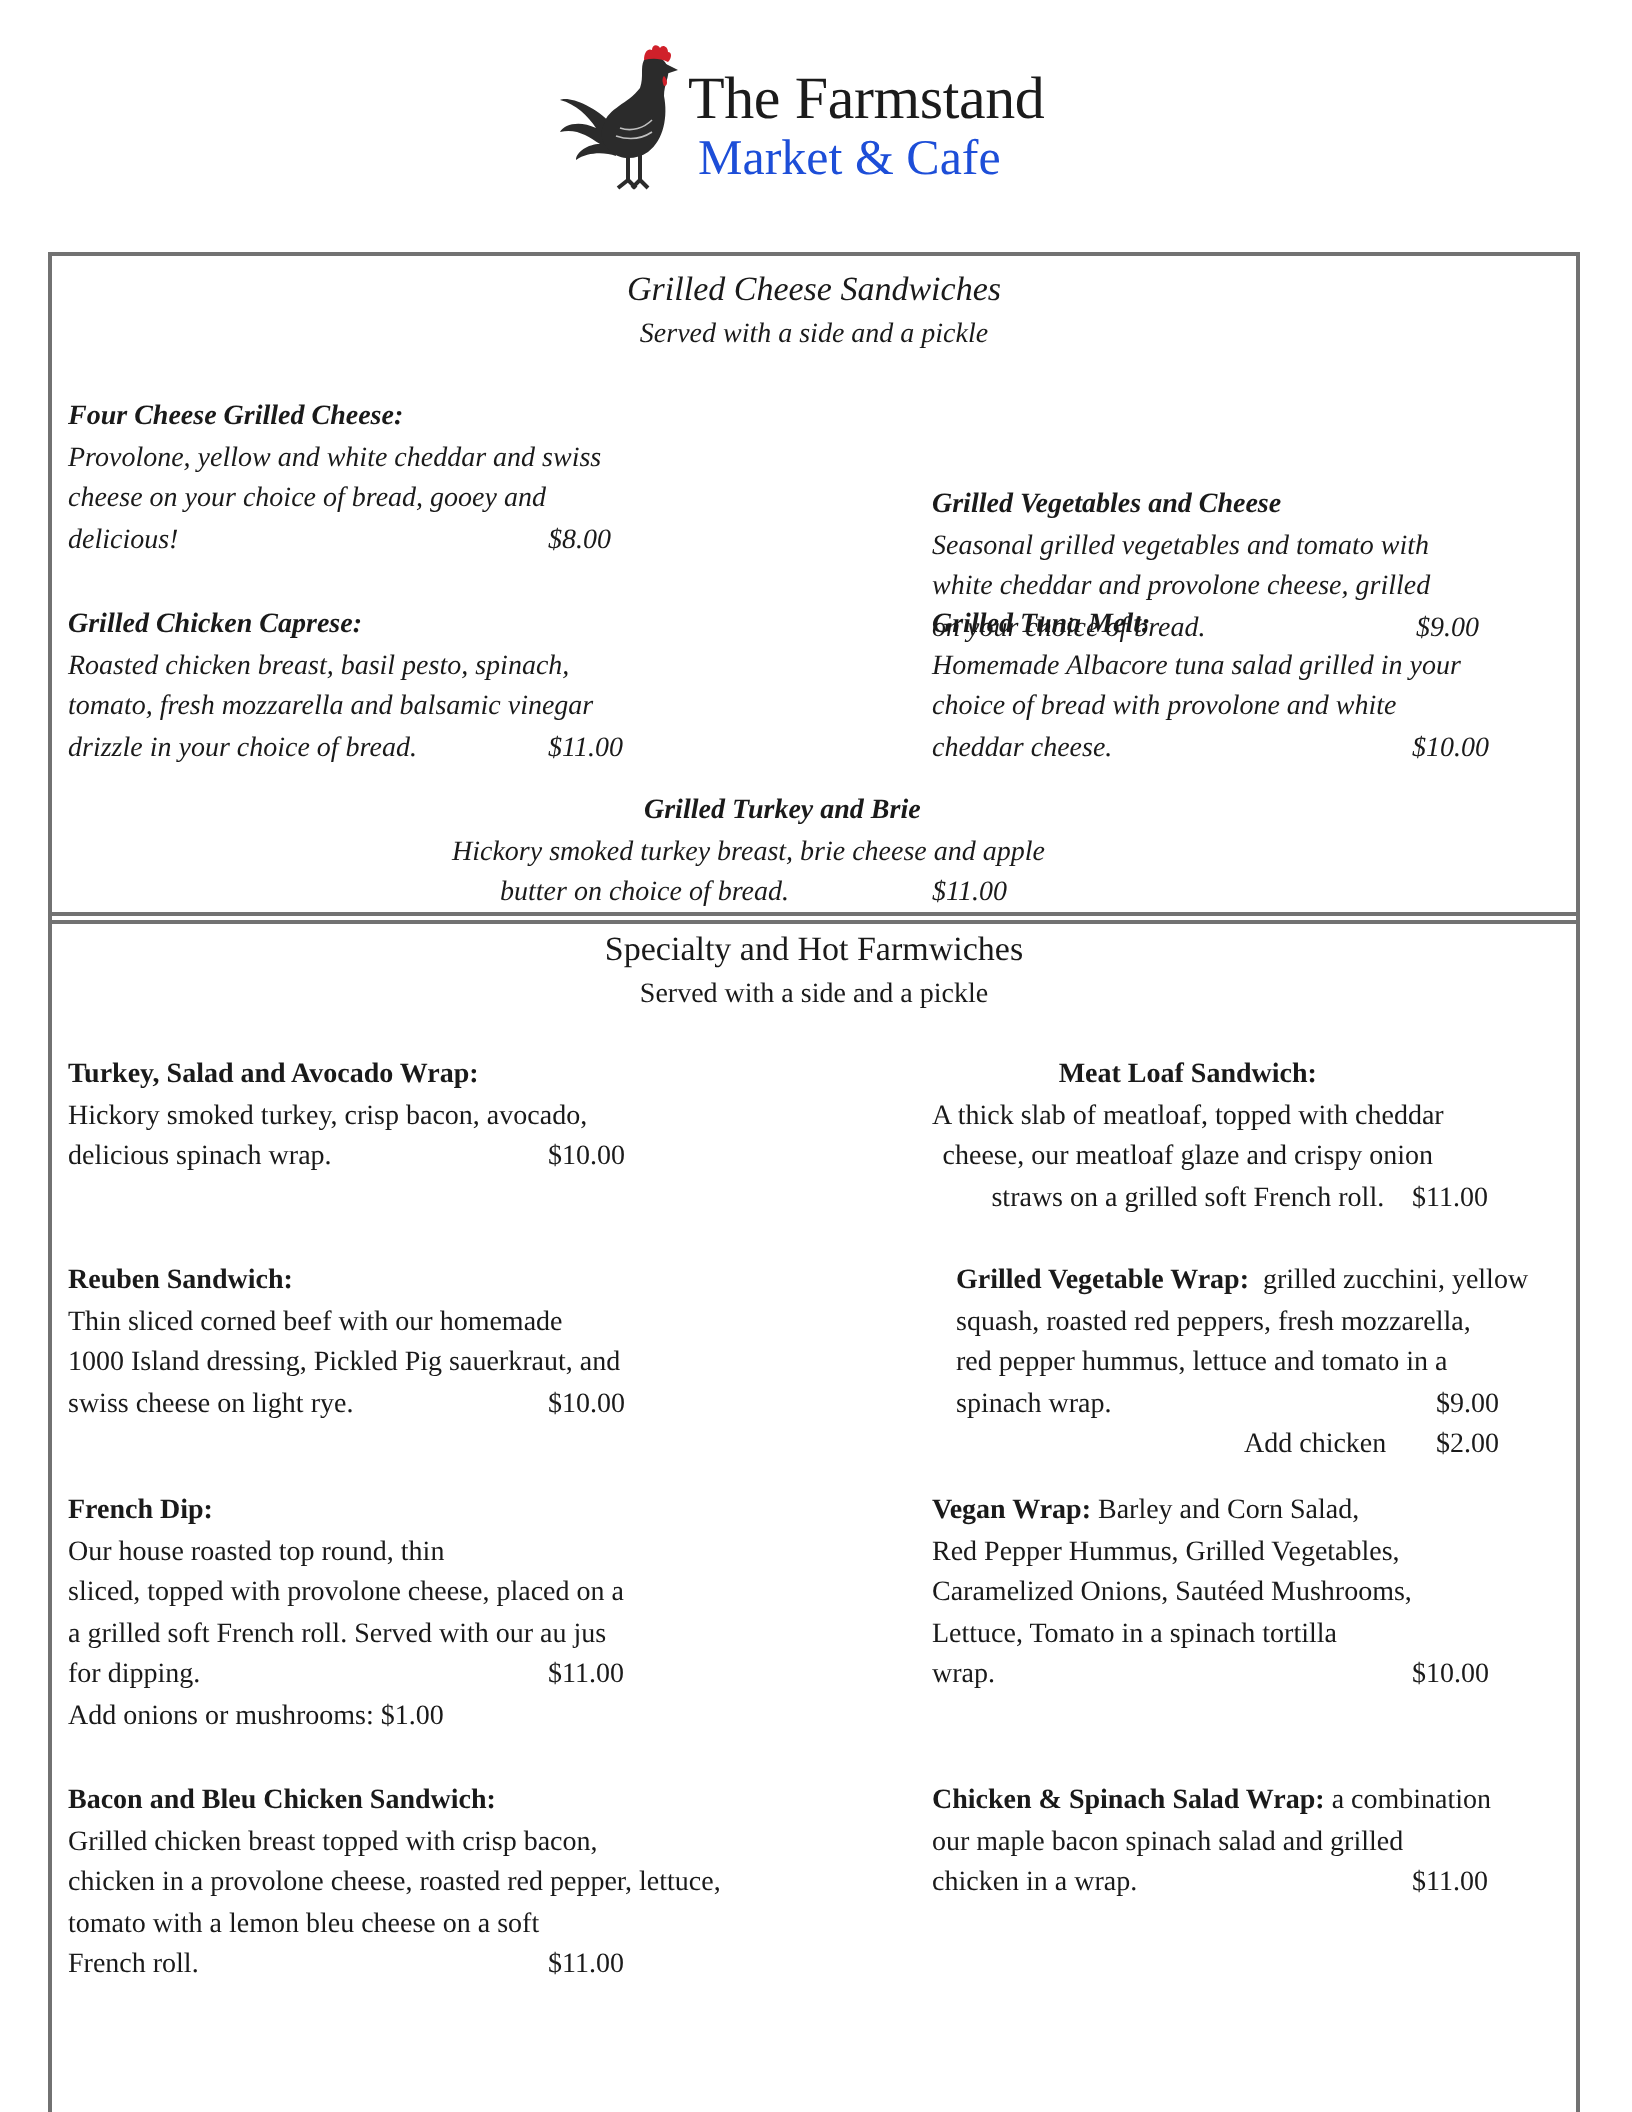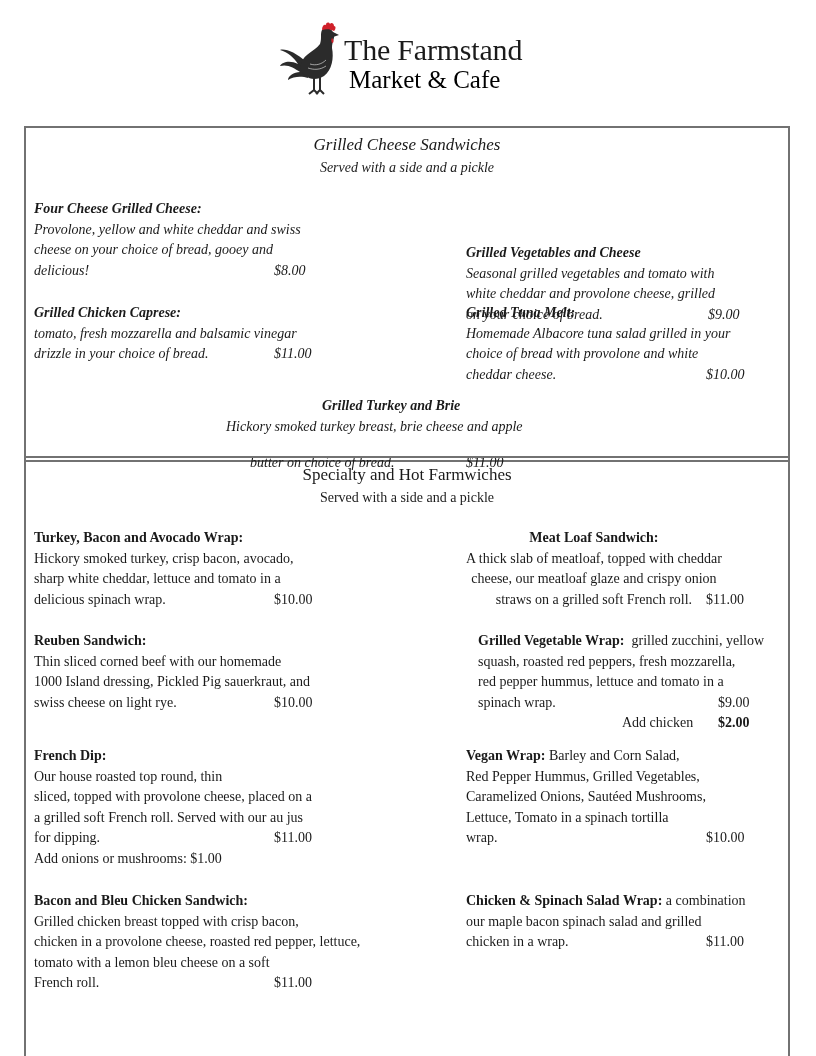--- a/index.html
+++ b/index.html
@@ -1,21 +1,21 @@
 <!DOCTYPE html>
 <html><head>
 <meta charset="utf-8">
 <style>
   html, body { margin: 0; padding: 0; background: #ffffff; }
   body { width: 816px; height: 1056px; position: relative; overflow: hidden;
          font-family: "Liberation Serif", "DejaVu Serif", serif; color: #1a1a1a; }
   .logo { position: absolute; left: 278px; top: 22px; width: 260px; height: 76px; }
   .logo svg { position: absolute; left: 0; top: 0; }
   .logo-line1 { position: absolute; left: 66px; top: 12px; font-size: 30px; line-height: 32px; color: #1b1b1b; white-space: nowrap; letter-spacing: -0.2px; }
-  .logo-line2 { position: absolute; left: 71px; top: 44px; font-size: 25px; line-height: 28px; color: #000000; white-space: nowrap; }
+  .logo-line2 { position: absolute; left: 71px; top: 44px; font-size: 25px; line-height: 28px; color: #1d4ed8; white-space: nowrap; }
 
   .box { position: absolute; left: 24px; width: 766px; border: 2px solid #727272; box-sizing: border-box; }
   #box1 { top: 126px; height: 336px; font-style: italic; }
   #box2 { top: 456px; height: 612px; }
 
   .sec-title { position: absolute; left: 0; right: 0; text-align: center; font-size: 17px; line-height: 20px; }
   .sec-sub { position: absolute; left: 0; right: 0; text-align: center; font-size: 14px; line-height: 18px; }
 
   .item { position: absolute; font-size: 14px; line-height: 20.6px; white-space: nowrap; }
   .item .name { font-weight: bold; }
@@ -59,46 +59,46 @@
 
   <div class="item" style="left:440px; top:71px;margin-top:44px;">
     <span class="line name">Grilled Vegetables and Cheese</span>
     <span class="line">Seasonal grilled vegetables and tomato with</span>
     <span class="line">white cheddar and provolone cheese, grilled</span>
     <span class="line"><span>on your choice of bread.</span><span class="price" style="left:242px;">$9.00</span></span>
   </div>
 
   <div class="item" style="left:8px; top:175px;">
     <span class="line name">Grilled Chicken Caprese:</span>
+    <span class="line">Roasted chicken breast, basil pesto, spinach,</span>
     <span class="line">tomato, fresh mozzarella and balsamic vinegar</span>
     <span class="line"><span>drizzle in your choice of bread.</span><span class="price" style="left:240px;">$11.00</span></span>
   </div>
 
   <div class="item" style="left:440px; top:175px;">
     <span class="line name">Grilled Tuna Melt:</span>
     <span class="line">Homemade Albacore tuna salad grilled in your</span>
     <span class="line">choice of bread with provolone and white</span>
     <span class="line"><span>cheddar cheese.</span><span class="price" style="left:240px;">$10.00</span></span>
   </div>
 
   <div class="item" style="left:200px; top:268px;">
     <span class="line name" style="left:96px;">Grilled Turkey and Brie</span>
     <span class="line">Hickory smoked turkey breast, brie cheese and apple</span>
-    <span class="line" style="left:24px;margin-top:16px;"><span>butter on choice of bread.</span><span class="price" style="left:216px;">$11.00</span></span>
+    <span class="line" style="left:24px;"><span>butter on choice of bread.</span><span class="price" style="left:216px;">$11.00</span></span>
   </div>
 </div>
 
 <div class="box" id="box2">
   <div class="sec-title" style="top:7px;">Specialty and Hot Farmwiches</div>
   <div class="sec-sub" style="top:31px;">Served with a side and a pickle</div>
 
   <div class="item" style="left:8px; top:70px;">
-    <span class="line name">Turkey, Bacon and Avocado Wrap:</span>
+    <span class="line name">Turkey, Salad and Avocado Wrap:</span>
     <span class="line">Hickory smoked turkey, crisp bacon, avocado,</span>
-    <span class="line">sharp white cheddar, lettuce and tomato in a</span>
     <span class="line"><span>delicious spinach wrap.</span><span class="price" style="left:240px;">$10.00</span></span>
   </div>
 
   <div class="item" style="left:440px; top:70px;text-align:center;">
     <span class="line name">Meat Loaf Sandwich:</span>
     <span class="line">A thick slab of meatloaf, topped with cheddar</span>
     <span class="line">cheese, our meatloaf glaze and crispy onion</span>
     <span class="line"><span>straws on a grilled soft French  roll.</span><span class="price" style="left:240px;">$11.00</span></span>
   </div>
 
@@ -107,21 +107,21 @@
     <span class="line">Thin sliced corned beef with our homemade</span>
     <span class="line">1000 Island dressing, Pickled Pig sauerkraut, and</span>
     <span class="line"><span>swiss cheese on light rye.</span><span class="price" style="left:240px;">$10.00</span></span>
   </div>
 
   <div class="item" style="left:440px; top:173px;margin-left:12px;">
     <span class="line"><span class="name">Grilled Vegetable Wrap:</span><span style="white-space:pre;">  grilled zucchini, yellow</span></span>
     <span class="line">squash, roasted red peppers, fresh mozzarella,</span>
     <span class="line">red pepper hummus, lettuce and tomato in a</span>
     <span class="line"><span>spinach wrap.</span><span class="price" style="left:240px;">$9.00</span></span>
-    <span class="line"><span class="price" style="left:144px;">Add chicken</span><span class="price" style="left:240px;font-weight:bold;">$2.00</span>&nbsp;</span>
+    <span class="line"><span class="price" style="left:144px;">Add chicken</span><span class="price" style="left:240px;">$2.00</span>&nbsp;</span>
   </div>
 
   <div class="item" style="left:8px; top:288px;">
     <span class="line name">French Dip:</span>
     <span class="line">Our house roasted top round, thin</span>
     <span class="line">sliced, topped with provolone cheese, placed on a</span>
     <span class="line">a grilled soft French roll. Served with our au jus</span>
     <span class="line"><span>for dipping.</span><span class="price" style="left:240px;">$11.00</span></span>
     <span class="line">Add onions or mushrooms: $1.00</span>
   </div>

